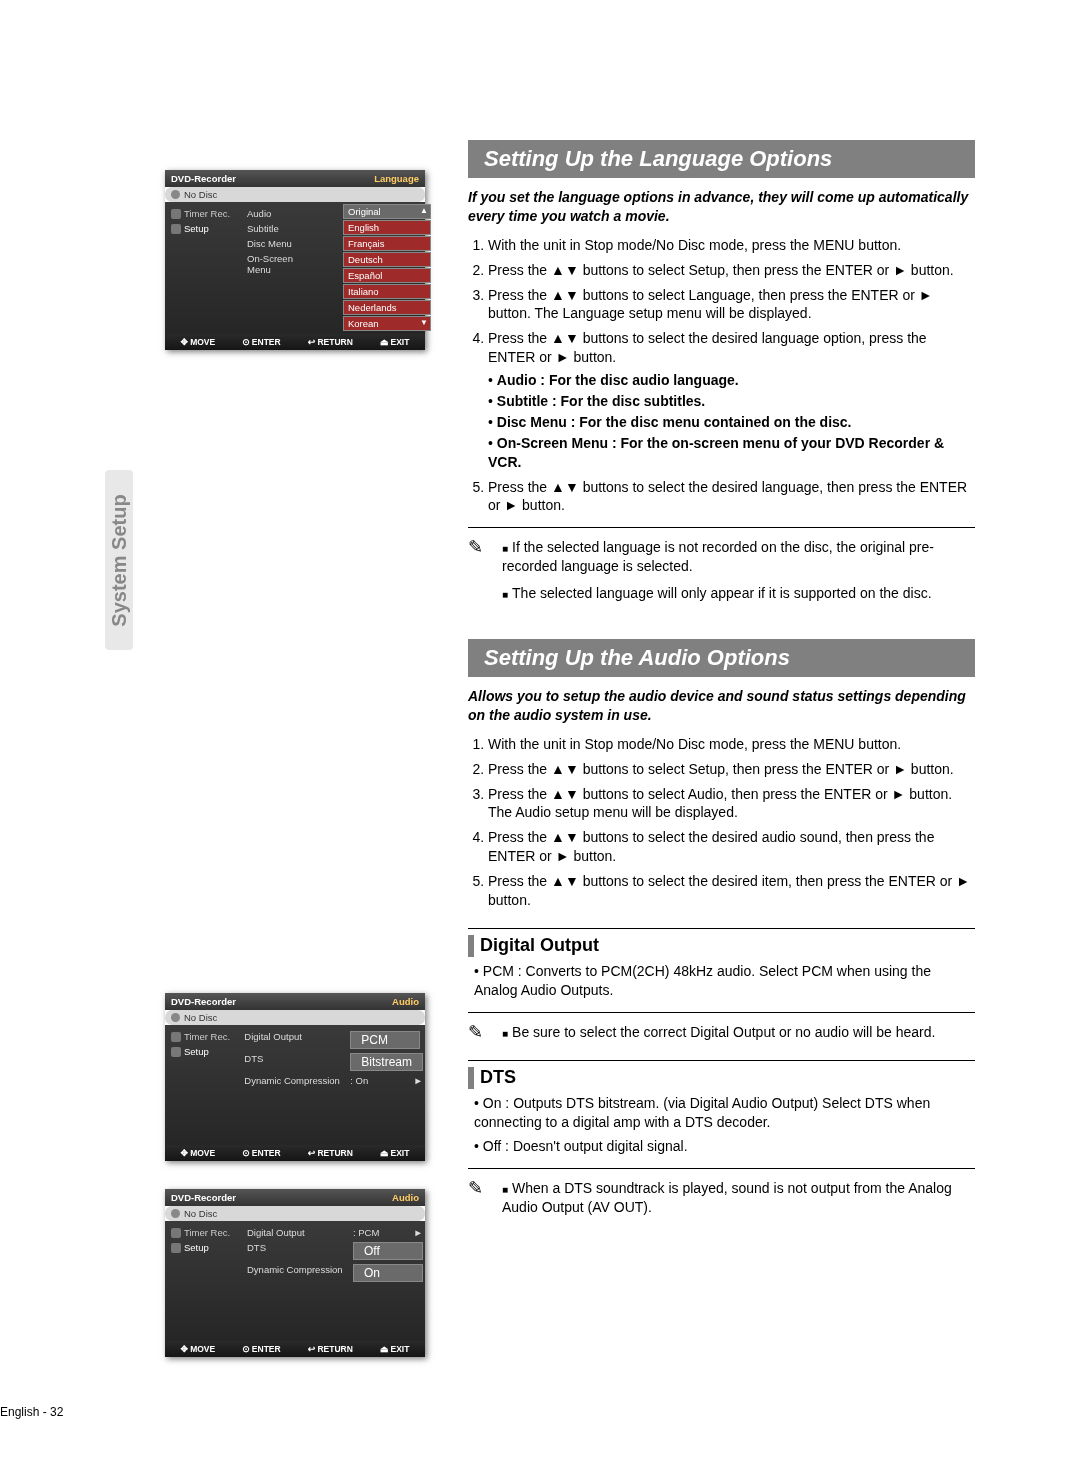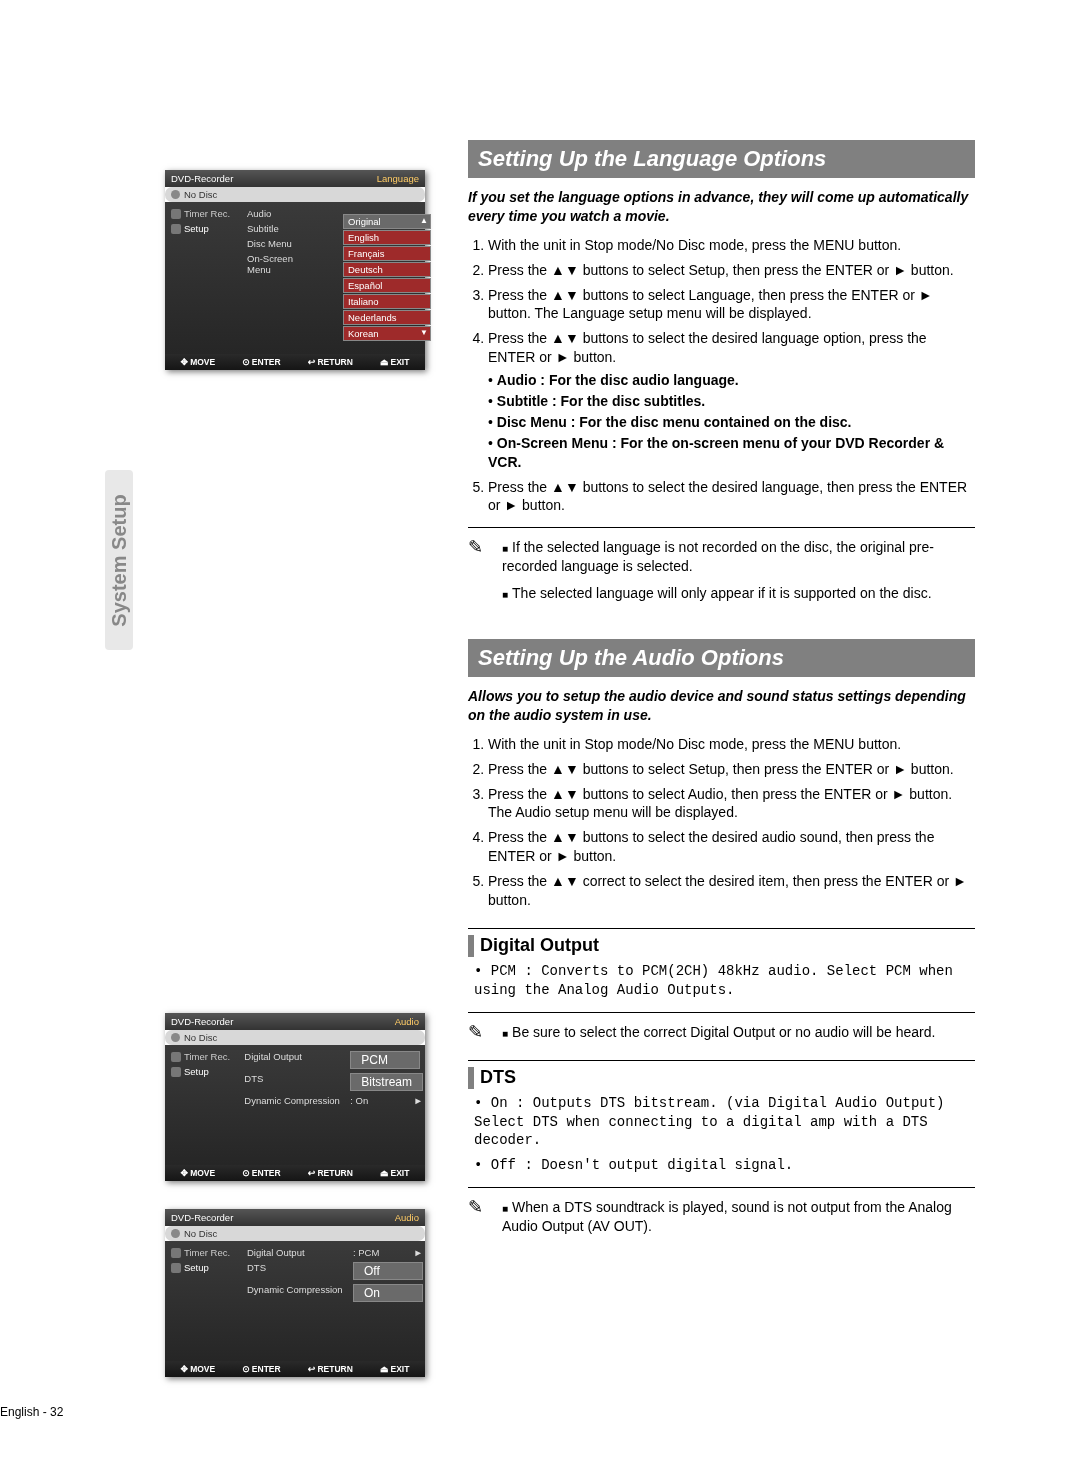--- a/index.html
+++ b/index.html
@@ -52,21 +52,21 @@
     box-shadow: 2px 2px 6px rgba(0,0,0,0.5);
     font-size: 9.5px;
     color: #fff;
     margin-bottom: 28px;
   }
   .panel-title {
     background: linear-gradient(#555,#333);
     padding: 3px 6px;
     display: flex;
     justify-content: space-between;
-    font-weight: normal;
+    font-weight: bold;
     gap: 6px;
   }
   .panel-sub {
     background: #d8d8d8;
     color: #333;
     padding: 2px 6px;
     display: flex;
     align-items: center;
     gap: 4px;
     border-radius: 7px;
@@ -101,21 +101,21 @@
   }
   .optrow {
     padding: 2px 0;
     color: #ddd;
     display: flex;
     gap: 6px;
   }
   .optrow .optlbl { flex: 0 0 100px; }
   .panel-right-list {
     width: 80px;
-    padding: 12px 2px;
+    padding: 2px 2px;
     margin-left: 36px;
   }
   .dropbox {
     width: 78px;
     background: #6a6a6a;
     border: 1px solid #888;
     padding: 1px 4px;
     margin-bottom: 1px;
     color: #fff;
     position: relative;
@@ -142,21 +142,21 @@
     font-weight: bold;
   }
   .panel-footer span { display: flex; align-items: center; gap: 2px; }
   .footicon { font-size: 9px; }
 
   
   h2.section-bar {
     background: #808080;
     color: #fff;
     margin: 0 0 10px 0;
-    padding: 6px 10px;
+    padding: 6px 16px;
     font-size: 22px;
     font-style: italic;
     font-weight: bold;
   }
   .intro {
     font-style: italic;
     font-weight: bold;
     margin: 6px 0 10px 0;
     line-height: 1.35;
   }
@@ -210,21 +210,21 @@
     position: absolute;
     left: 0; top: 6px;
     width: 6px; height: 22px;
     background: #808080;
   }
   .bullets {
     list-style: none;
     padding-left: 6px;
     margin: 4px 0;
   }
-  .bullets li { margin-bottom: 6px; line-height: 1.35; font-family: Liberation Mono, monospace; }
+  .bullets li { margin-bottom: 6px; line-height: 1.35; }
   .bullets li::before { content: "• "; }
 
   .page-footer {
     position: absolute;
     bottom: 42px;
     left: 0;
     width: 100%;
     font-size: 12px;
   }
 
@@ -453,21 +453,21 @@
 
       <div style="height:28px;"></div>
 
       <h2 class="section-bar">Setting Up the Audio Options</h2>
       <p class="intro">Allows you to setup the audio device and sound status settings depending on the audio system in use.</p>
       <ol class="steps">
         <li>With the unit in Stop mode/No Disc mode, press the MENU button.</li>
         <li>Press the  ▲▼ buttons to select Setup, then press the ENTER or ► button.</li>
         <li>Press the  ▲▼ buttons to select Audio, then press the ENTER or ► button. The Audio setup menu will be displayed.</li>
         <li>Press the  ▲▼ buttons to select the desired audio sound, then press the ENTER or ► button.</li>
-        <li>Press the  ▲▼ correct to select the desired item, then press the ENTER or ► button.</li>
+        <li>Press the  ▲▼ buttons to select the desired item, then press the ENTER or ► button.</li>
       </ol>
 
       <h3 class="sub">Digital Output</h3>
       <ul class="bullets">
         <li>PCM : Converts to PCM(2CH) 48kHz audio. Select PCM when using the Analog Audio Outputs.</li>
       </ul>
       <div class="notebox">
         <span class="noteicon">✎</span>
         <ul>
           <li><span class="sq">■</span><span>Be sure to select the correct Digital Output or no audio will be heard.</span></li>

